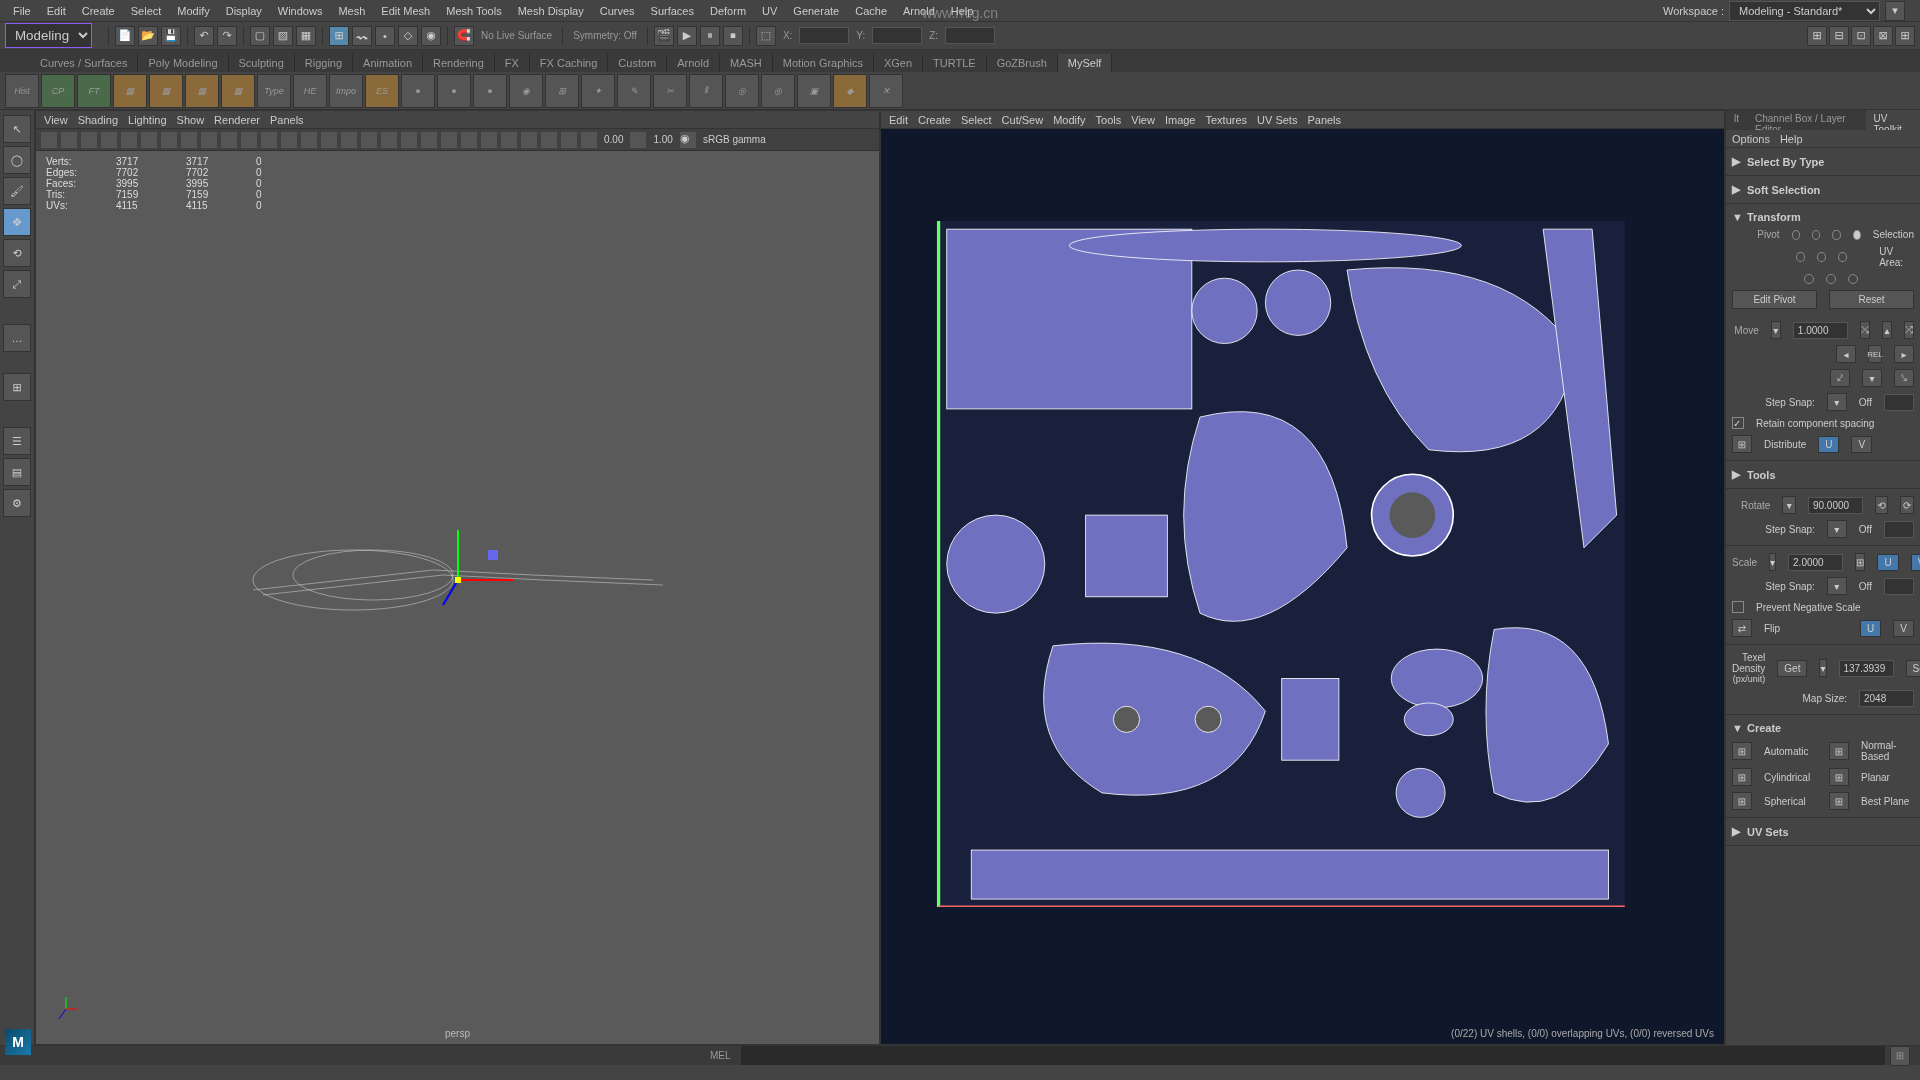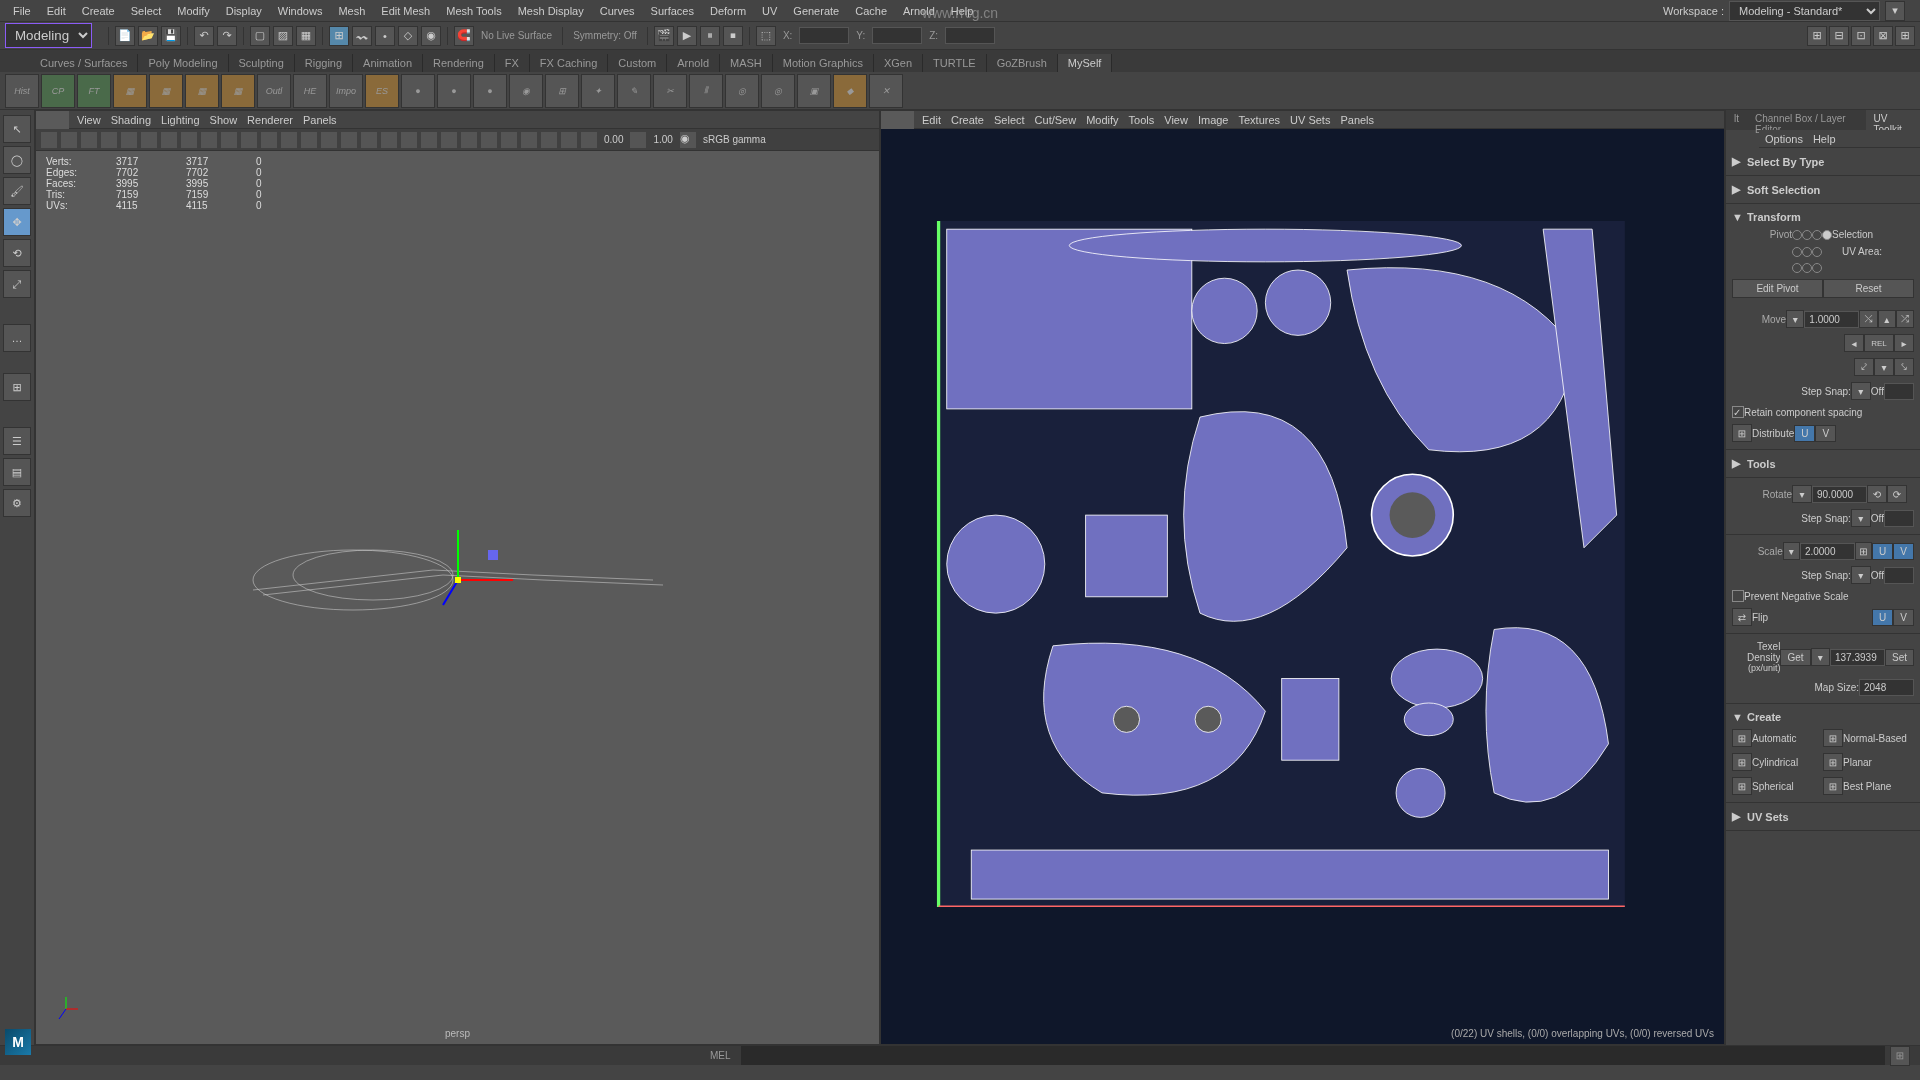--- a/index.html
+++ b/index.html
@@ -21,41 +21,41 @@
 .shelf { height: 38px; background: #444; display: flex; align-items: center; padding: 0 5px; gap: 2px; border-bottom: 1px solid #333; }
 .shelf-btn { width: 34px; height: 34px; background: #555; border: 1px solid #333; display: flex; align-items: center; justify-content: center; cursor: pointer; font-size: 9px; color: #999; font-style: italic; }
 .shelf-btn.green { background: #4a6a4a; }
 .shelf-btn.orange { background: #8a6a3a; }
 .main-area { display: flex; height: calc(100% - 145px); }
 .left-tools { width: 35px; background: #444; border-right: 1px solid #333; display: flex; flex-direction: column; gap: 3px; padding: 5px 3px; }
 .ltool { width: 28px; height: 28px; background: #555; border: 1px solid #333; cursor: pointer; display: flex; align-items: center; justify-content: center; }
 .ltool.active { background: #6699cc; }
 .viewports { flex: 1; display: flex; }
 .viewport { flex: 1; background: #5a5a5a; border: 1px solid #333; position: relative; display: flex; flex-direction: column; }
-.vp-menu { height: 18px; background: #444; display: flex; align-items: center; padding: 0 8px; gap: 10px; border-bottom: 1px solid #333; margin-left: 33px; }
+.vp-menu { height: 18px; background: #444; display: flex; align-items: center; padding: 0 8px; gap: 10px; border-bottom: 1px solid #333; }
 .vp-menu-item { cursor: pointer; color: #ccc; font-size: 11px; }
 .vp-icons { height: 22px; background: #404040; display: flex; align-items: center; padding: 0 5px; gap: 4px; border-bottom: 1px solid #333; }
 .vp-icon { width: 16px; height: 16px; background: #555; cursor: pointer; }
 .vp-num { color: #ccc; font-size: 10px; padding: 0 3px; }
 .vp-content { flex: 1; position: relative; background: #5a5a5a; overflow: hidden; }
 .hud { position: absolute; top: 5px; left: 10px; font-size: 10px; color: #ddd; }
 .hud-row { display: flex; gap: 25px; }
 .hud-label { width: 45px; }
 .hud-val { width: 45px; text-align: left; }
 .vp-label { position: absolute; bottom: 5px; left: 50%; transform: translateX(-50%); color: #bbb; font-size: 10px; }
 .model-vis { position: absolute; top: 48%; left: 50%; transform: translate(-50%, -50%); width: 450px; height: 120px; }
 .uv-status { position: absolute; bottom: 5px; right: 10px; color: #aaa; font-size: 10px; }
 .right-panel { width: 195px; background: #444; border-left: 1px solid #333; display: flex; flex-direction: column; overflow-y: auto; }
 .panel-tabs { height: 20px; display: flex; background: #3a3a3a; }
 .panel-tab { padding: 3px 8px; font-size: 10px; cursor: pointer; color: #999; }
 .panel-tab.active { background: #444; color: #ccc; }
 .panel-section { border-bottom: 1px solid #333; padding: 4px 6px; }
 .panel-header { display: flex; align-items: center; gap: 5px; padding: 3px 0; cursor: pointer; font-weight: bold; font-size: 11px; }
 .collapse-arrow { width: 10px; display: inline-block; }
-.panel-row { display: flex; align-items: center; gap: 0; padding: 3px 0; font-size: 10px; }
+.panel-row { display: flex; align-items: center; gap: 12px; padding: 3px 0; font-size: 10px; }
 .panel-label { width: 60px; text-align: right; color: #aaa; }
 .panel-input { background: #333; border: 1px solid #555; color: #ccc; padding: 2px 4px; width: 55px; font-size: 10px; }
 .panel-btn { background: #555; border: 1px solid #333; color: #ccc; padding: 3px 8px; cursor: pointer; font-size: 10px; flex: 1; }
 .panel-btn.blue { background: #4477aa; }
 .panel-btn.small { padding: 2px 6px; flex: 0; }
 .radio-dot { width: 10px; height: 10px; border: 1px solid #888; border-radius: 50%; cursor: pointer; display: inline-block; }
 .radio-dot.active { background: #ccc; }
 .checkbox { width: 12px; height: 12px; border: 1px solid #888; display: inline-block; cursor: pointer; }
 .checkbox.checked::after { content: "✓"; color: #ccc; font-size: 10px; line-height: 10px; }
 .status-bar { height: 20px; background: #3a3a3a; border-top: 1px solid #333; display: flex; align-items: center; padding: 0 10px; font-size: 10px; color: #999; }
@@ -170,21 +170,21 @@
       <span>CP</span>
     </div>
   <div class="shelf-btn green">
       <span>FT</span>
     </div>
   <div class="shelf-btn orange">▦</div>
   <div class="shelf-btn orange">▦</div>
   <div class="shelf-btn orange">▦</div>
   <div class="shelf-btn orange">▦</div>
   <div class="shelf-btn">
-      <span>Outl</span>
+      <span>Type</span>
     </div>
   <div class="shelf-btn">
       <span>HE</span>
     </div>
   <div class="shelf-btn">
       <span>Impo</span>
     </div>
   <div class="shelf-btn orange">
       <span>ES</span>
     </div>
@@ -427,21 +427,21 @@
       <div class="panel-row" style="margin-top:6px">
         <span class="panel-label">Move</span>
         <span class="arrow-btn">▾</span>
         <input class="panel-input" value="1.0000" style="">
         <span class="arrow-btn">⤯</span>
         <span class="arrow-btn">▴</span>
         <span class="arrow-btn">⤮</span>
       </div>
       <div class="panel-row" style="justify-content:flex-end">
         <span class="arrow-btn">◂</span>
-        <span class="arrow-btn" style="width:30px;font-size:8px">REL</span>
+        <span class="arrow-btn" style="width:14px;font-size:8px">REL</span>
         <span class="arrow-btn">▸</span>
       </div>
       <div class="panel-row" style="justify-content:flex-end">
         <span class="arrow-btn">⤦</span>
         <span class="arrow-btn">▾</span>
         <span class="arrow-btn">⤥</span>
       </div>
       <div class="panel-row">
         <span style="margin-left:auto">Step Snap:</span>
         <span class="arrow-btn">▾</span>

